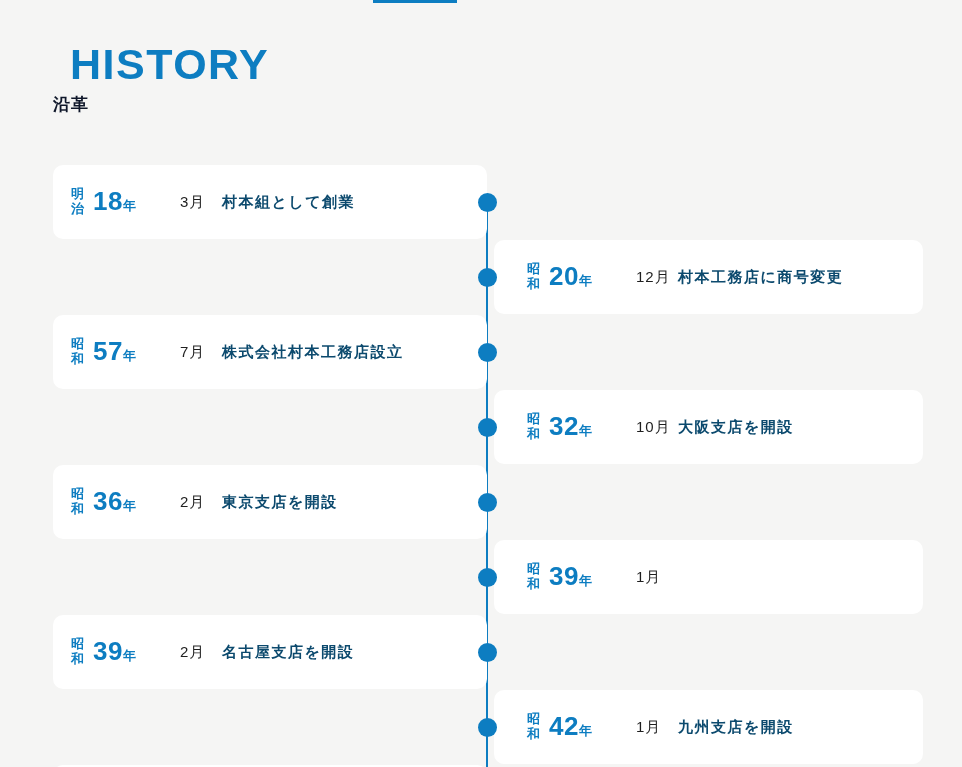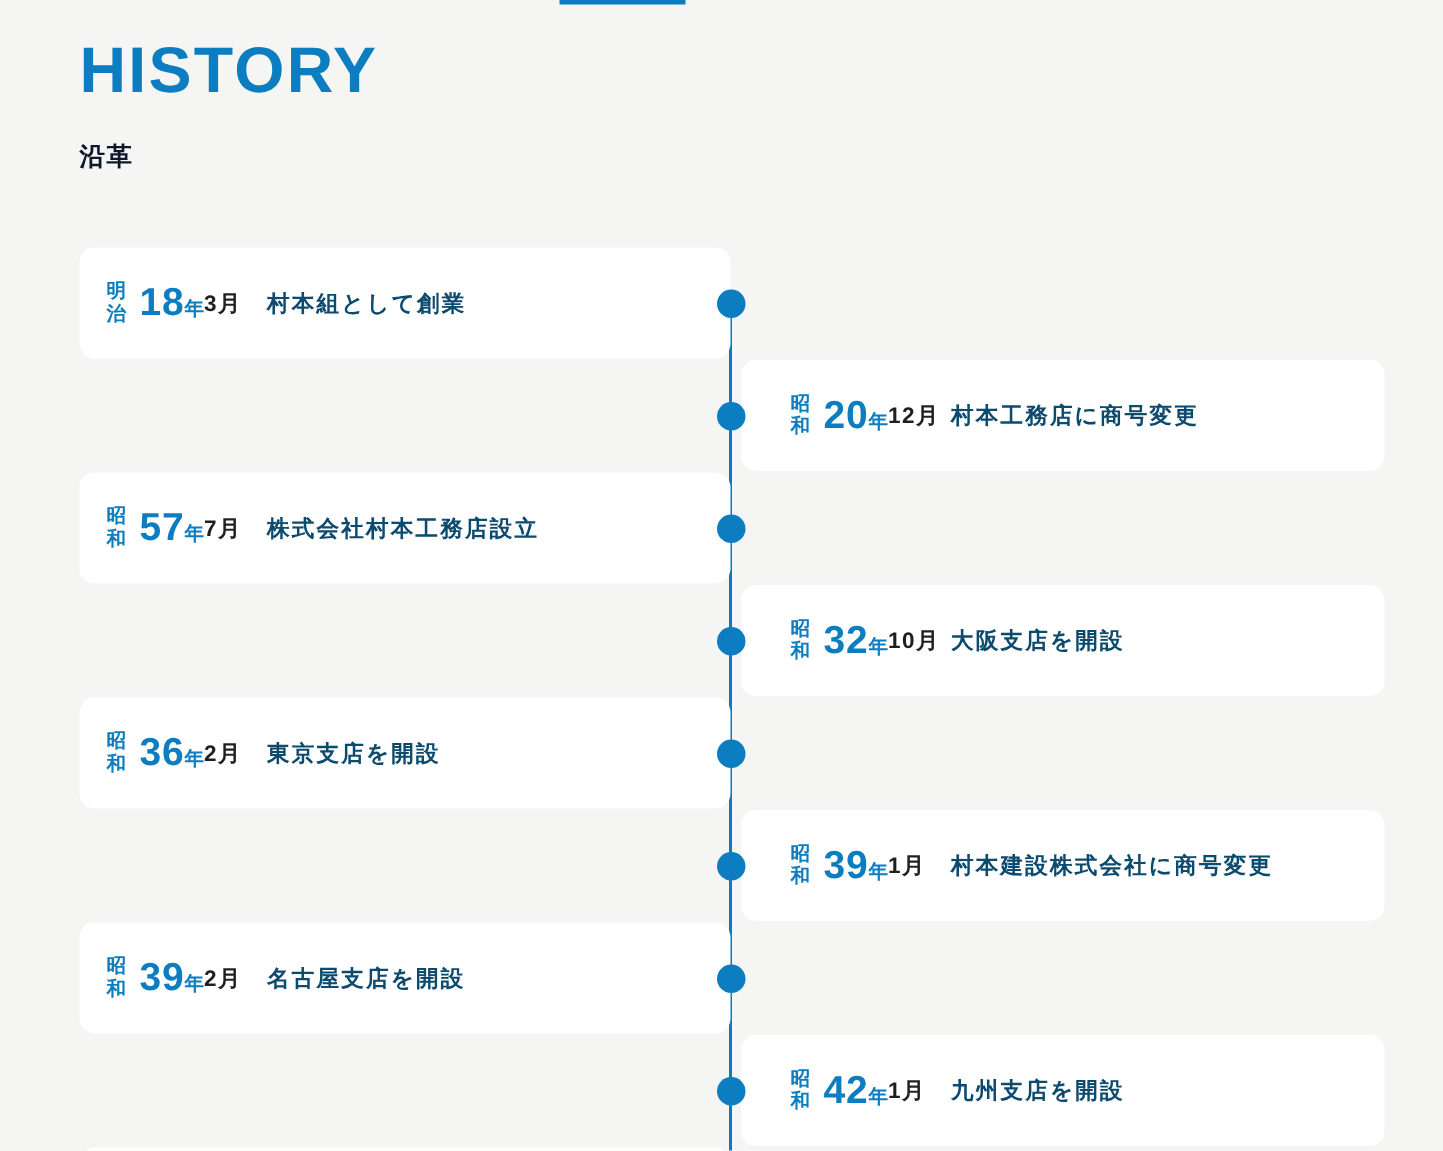--- a/index.html
+++ b/index.html
@@ -17,21 +17,21 @@
     left: 373px;
     top: 0;
     width: 84px;
     height: 3px;
     background: #0d7dc1;
   }
   .page-title {
     position: absolute;
     left: 53px;
     top: 26px;
-    margin: 0;
+    margin: 17px;
     font-size: 43px;
     font-weight: 800;
     letter-spacing: 1.5px;
     color: #0d7dc1;
     line-height: 1;
   }
   .page-subtitle {
     position: absolute;
     left: 53px;
     top: 93px;
@@ -117,23 +117,24 @@
     letter-spacing: 0.5px;
   }
   .year-suffix {
     font-size: 13px;
     font-weight: 700;
   }
   .month {
     width: 42px;
     flex: 0 0 42px;
     font-size: 15px;
-    font-weight: 700;
+    font-weight: 400;
     color: #1f1f1f;
     letter-spacing: 1px;
+    margin-left: 44px;
   }
   .desc {
     font-size: 15px;
     font-weight: 700;
     color: #0c4a6e;
     letter-spacing: 1.5px;
     white-space: nowrap;
   }
 </style>
 </head>
@@ -200,21 +201,20 @@
       </div>
       <span class="dot"></span>
     </div>
     <div class="tl-row right">
       <div class="card">
         <div class="era">
           <span class="era-name">昭和</span>
           <span class="era-year"><span class="year-num">39</span><span class="year-suffix">年</span></span>
         </div>
         <div class="month">1月</div>
-        <div class="desc">村本建設株式会社に商号変更</div>
       </div>
       <span class="dot"></span>
     </div>
     <div class="tl-row left">
       <div class="card">
         <div class="era">
           <span class="era-name">昭和</span>
           <span class="era-year"><span class="year-num">39</span><span class="year-suffix">年</span></span>
         </div>
         <div class="month">2月</div>

